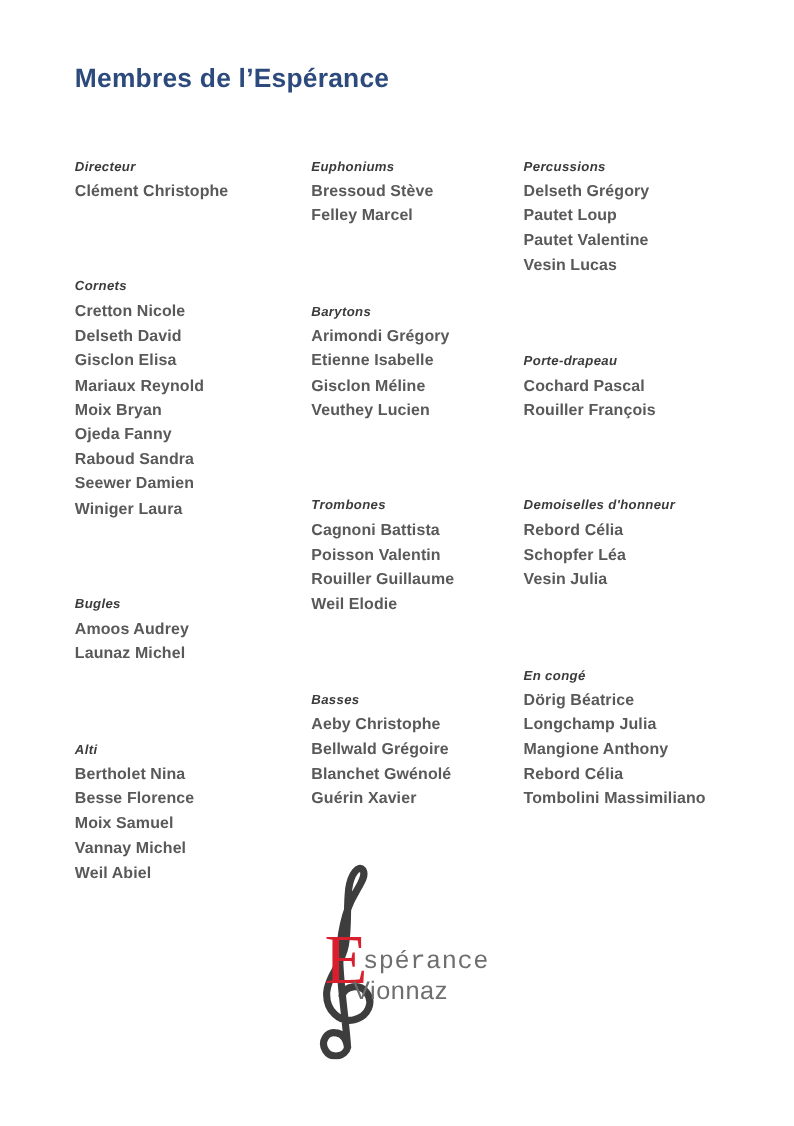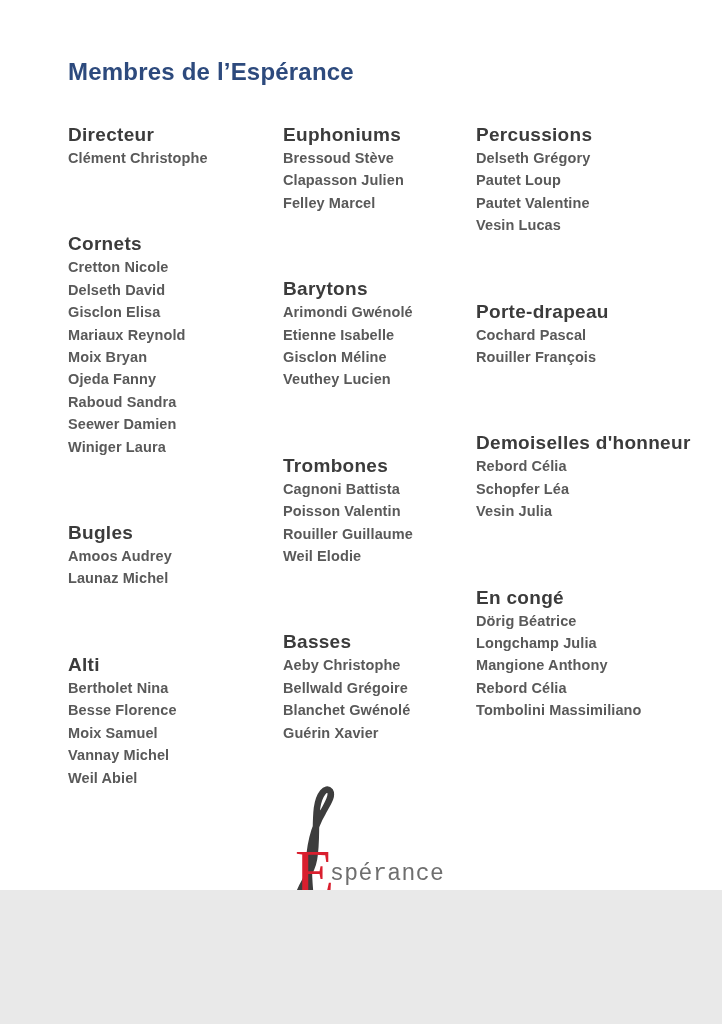--- a/index.html
+++ b/index.html
@@ -2,37 +2,37 @@
 <html style="--title: #2d4a7d; --heading: #3b3b3b; --member: #595959; --logo-initial: #d91f2e; --logo-text: #6e6e6e; --clef: #3d3d3d; --background: #ffffff;"><head>
 <meta charset="utf-8">
 <style>
   :root{
     --title:#2d4a7d; --heading:#3b3b3b; --member:#595959;
     --logo-initial:#d91f2e; --logo-text:#6e6e6e; --clef:#3d3d3d; --background:#ffffff;
   }
   html,body{margin:0;padding:0;}
   body{background:#e9e9e9;font-family:"Liberation Sans",sans-serif;}
   .page{
-    position:relative; width:722px; height:890px; margin:0 auto;
+    position:relative; width:722px; height:1024px; margin:0 auto;
     background:var(--background); overflow:hidden;
   }
   .page-title{
     position:absolute; left:68px; top:58px; margin:0;
     font-size:24px; font-weight:800; letter-spacing:.2px;
     color:var(--title);
   }
   .columns{position:absolute; left:0; top:124px; width:722px;}
   .col{position:absolute; top:0;}
   .col:nth-child(1){left:68px;  width:205px;}
   .col:nth-child(2){left:283px; width:185px;}
   .col:nth-child(3){left:476px; width:240px;}
   .section{margin:0 0 64px 0;}
   .section-heading{
-    margin:0 0 1px 0; font-size:19px; font-weight:700; line-height:22px;
-    letter-spacing:.3px; color:var(--heading);
+    margin:16px 0 1px 0; font-size:12px; font-weight:700; line-height:22px;
+    letter-spacing:.3px; color:var(--heading);font-style:italic;
   }
   .member{
     margin:0; font-size:14.5px; font-weight:700; line-height:22.4px;
     letter-spacing:.1px; color:var(--member);
   }
   .logo{position:absolute; left:283px; top:785px; width:175px; height:185px;}
   .clef{position:absolute; left:0; top:0;}
   .logo-initial{
     position:absolute; left:12px; top:56px;
     font-family:"Liberation Serif",serif; font-size:64px; line-height:1;
@@ -83,26 +83,25 @@
           <p class="member">Besse Florence</p>
           <p class="member">Moix Samuel</p>
           <p class="member">Vannay Michel</p>
           <p class="member">Weil Abiel</p>
         </section>
       </div>
       <div class="col">
         <section class="section">
     <h2 class="section-heading">Euphoniums</h2>
   <p class="member">Bressoud Stève</p>
-          <p class="member">Clapasson Julien</p>
           <p class="member">Felley Marcel</p>
         </section>
         <section class="section">
     <h2 class="section-heading">Barytons</h2>
-  <p class="member">Arimondi Gwénolé</p>
+  <p class="member">Arimondi Grégory</p>
           <p class="member">Etienne Isabelle</p>
           <p class="member">Gisclon Méline</p>
           <p class="member">Veuthey Lucien</p>
         </section>
         <section class="section">
     <h2 class="section-heading">Trombones</h2>
   <p class="member">Cagnoni Battista</p>
           <p class="member">Poisson Valentin</p>
           <p class="member">Rouiller Guillaume</p>
           <p class="member">Weil Elodie</p>

